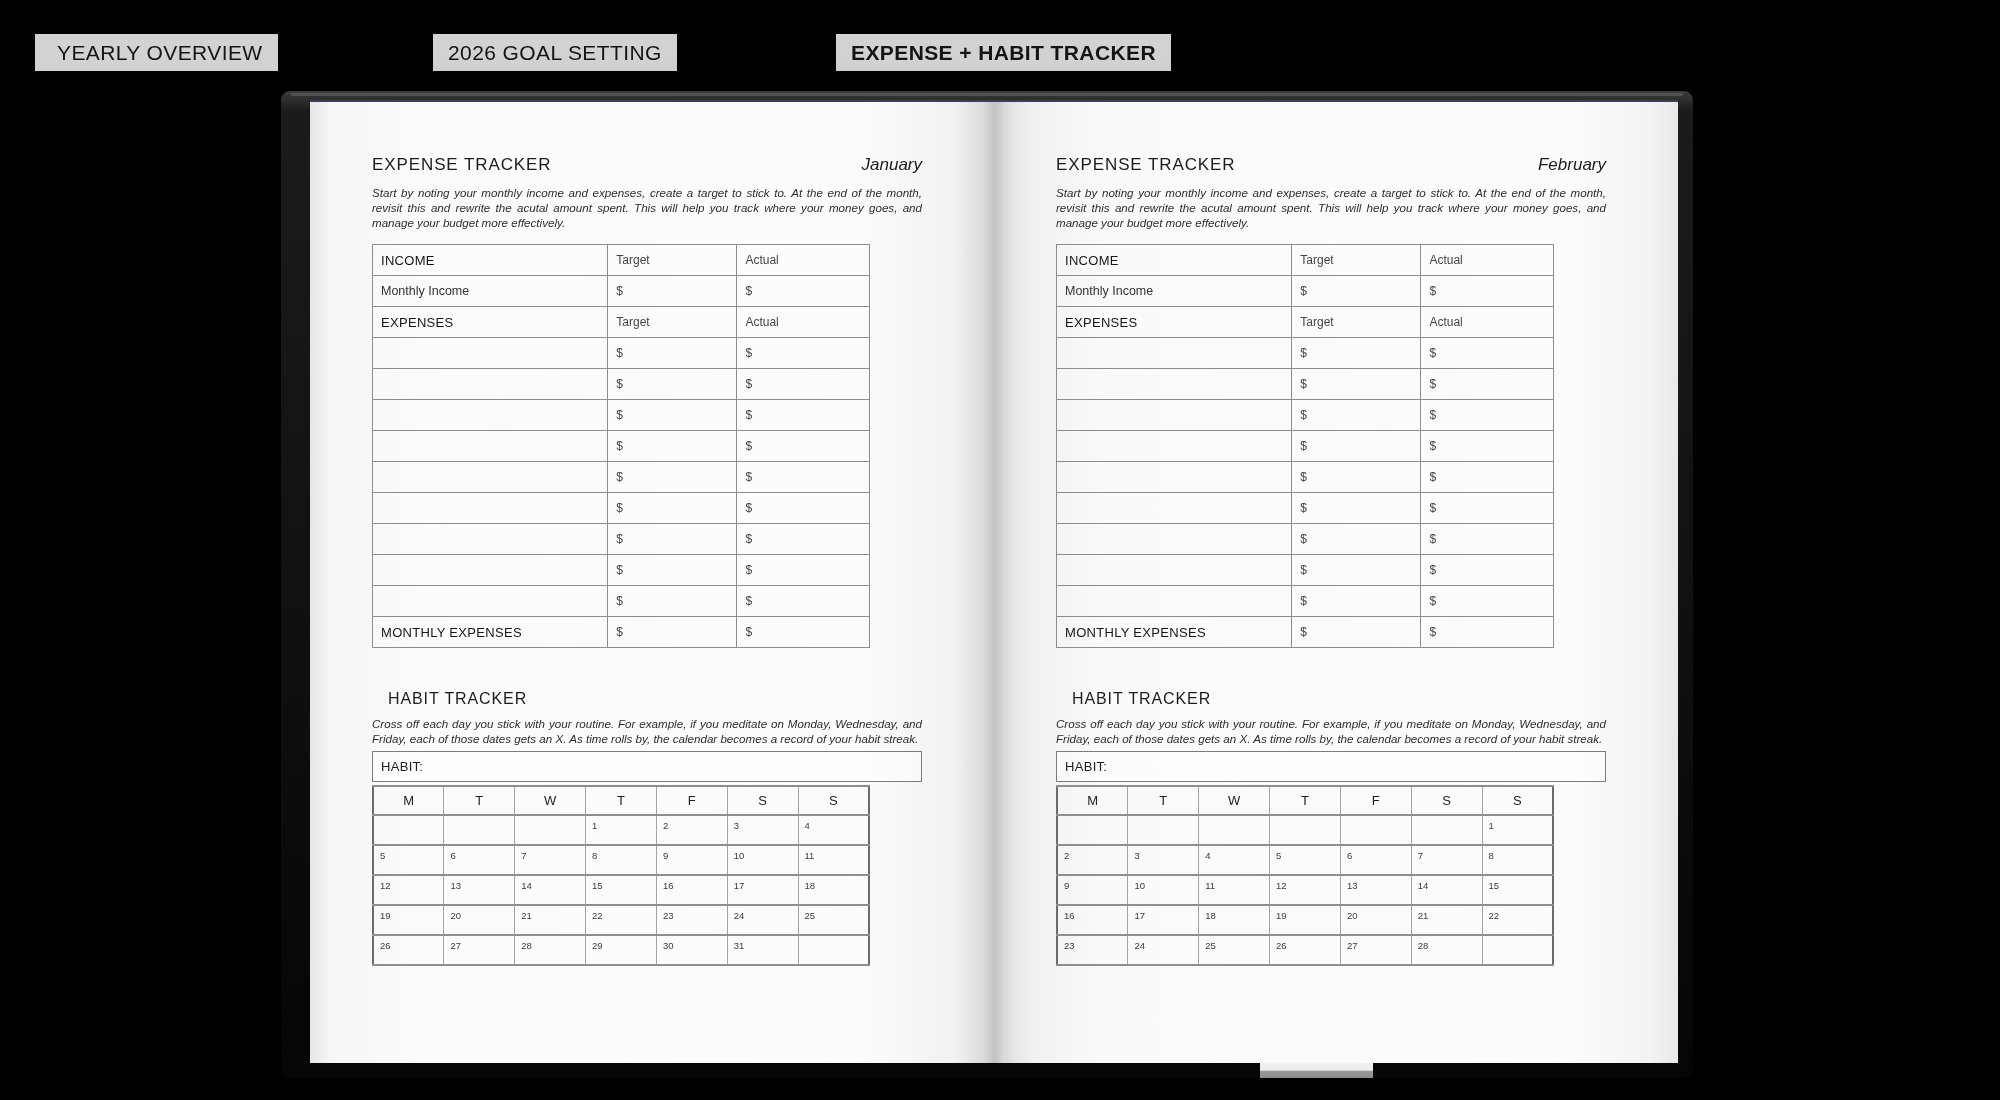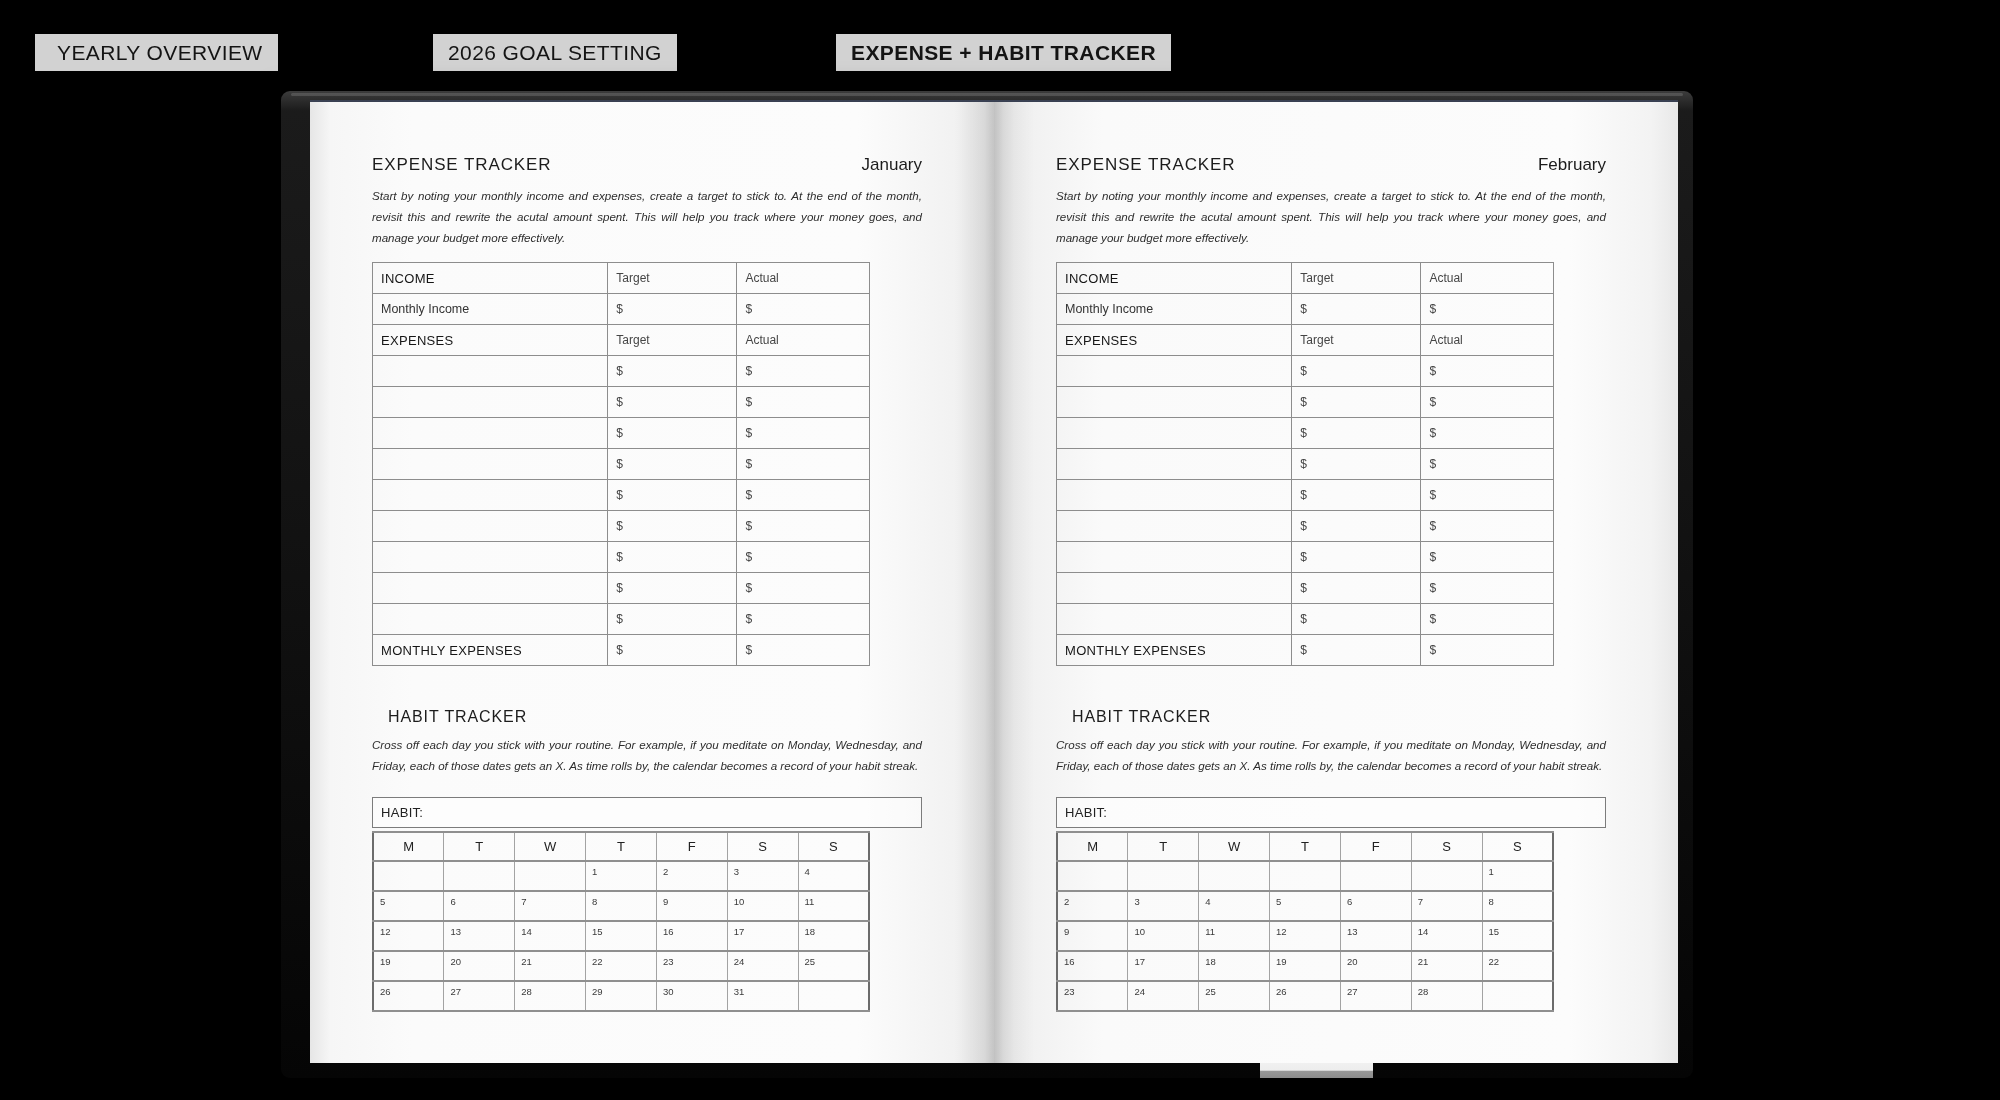--- a/index.html
+++ b/index.html
@@ -45,44 +45,44 @@
   }
   .bookmark {
     position:absolute; left:979px; bottom:0; width:113px; height:15px; z-index:3;
     background:linear-gradient(180deg,#f0f0f0 0%,#ededed 48%,#989898 55%,#8c8c8c 100%);
   }
 
   
   .page-content { position:absolute; left:62px; top:0; width:550px; }
   .head-row { margin-top:53px; display:flex; justify-content:space-between; align-items:baseline; }
   .pg-title  { font-size:17px; letter-spacing:.9px; color:#1c1c1c; }
-  .pg-month  { font-size:17px; color:#1c1c1c; }
+  .pg-month  { font-size:17px; color:#1c1c1c;font-style:italic; }
   .intro {
-    margin-top:10px; font-style:italic; font-size:11.6px; line-height:21px;
+    margin-top:10px; font-style:italic; font-size:11.6px; line-height:15px;
     text-align:justify; color:#2d2d2d;
   }
 
   table { border-collapse:collapse; width:498px; background:transparent; }
 
   .exp-table { margin-top:14px; border:1px solid #6f6f6f; }
   .exp-table td {
     border:1px solid #8d8d8d; height:31px; padding:0 0 0 8px;
     font-size:12px; color:#3c3c3c; vertical-align:middle;
   }
   .exp-table col.w0 { width:260px; }
   .exp-table col.w1 { width:143px; }
   .exp-table col.w2 { width:147px; }
   .exp-table tr.section td.c0, .exp-table tr.total td.c0 { font-size:13px; color:#161616; letter-spacing:.3px; }
   .exp-table tr.row td.c0 { font-size:12.5px; color:#333; }
   .exp-table td.c1, .exp-table td.c2 { color:#454545; }
 
   .habit-title { margin-top:42px; font-size:16px; letter-spacing:.9px; color:#1c1c1c;margin-left:16px; }
   .habit-intro { margin-top:8px; }
   .habit-box {
-    margin-top:21px; width:550px; height:31px; border:1px solid #7c7c7c;
+    margin-top:5px; width:550px; height:31px; border:1px solid #7c7c7c;
     display:flex; align-items:center; padding-left:8px;
     font-size:13px; color:#222; letter-spacing:.3px; background:rgba(255,255,255,.45);
   }
   .cal-table { margin-top:3px; border:2px solid #6b6b6b; }
   .cal-table th {
     height:29px; font-weight:400; font-size:13px; color:#222; text-align:center;
     border-left:1px solid #a3a3a3; border-right:1px solid #a3a3a3;
     border-top:2px solid #8f8f8f; border-bottom:2px solid #8f8f8f;
   }
   .cal-table td {

